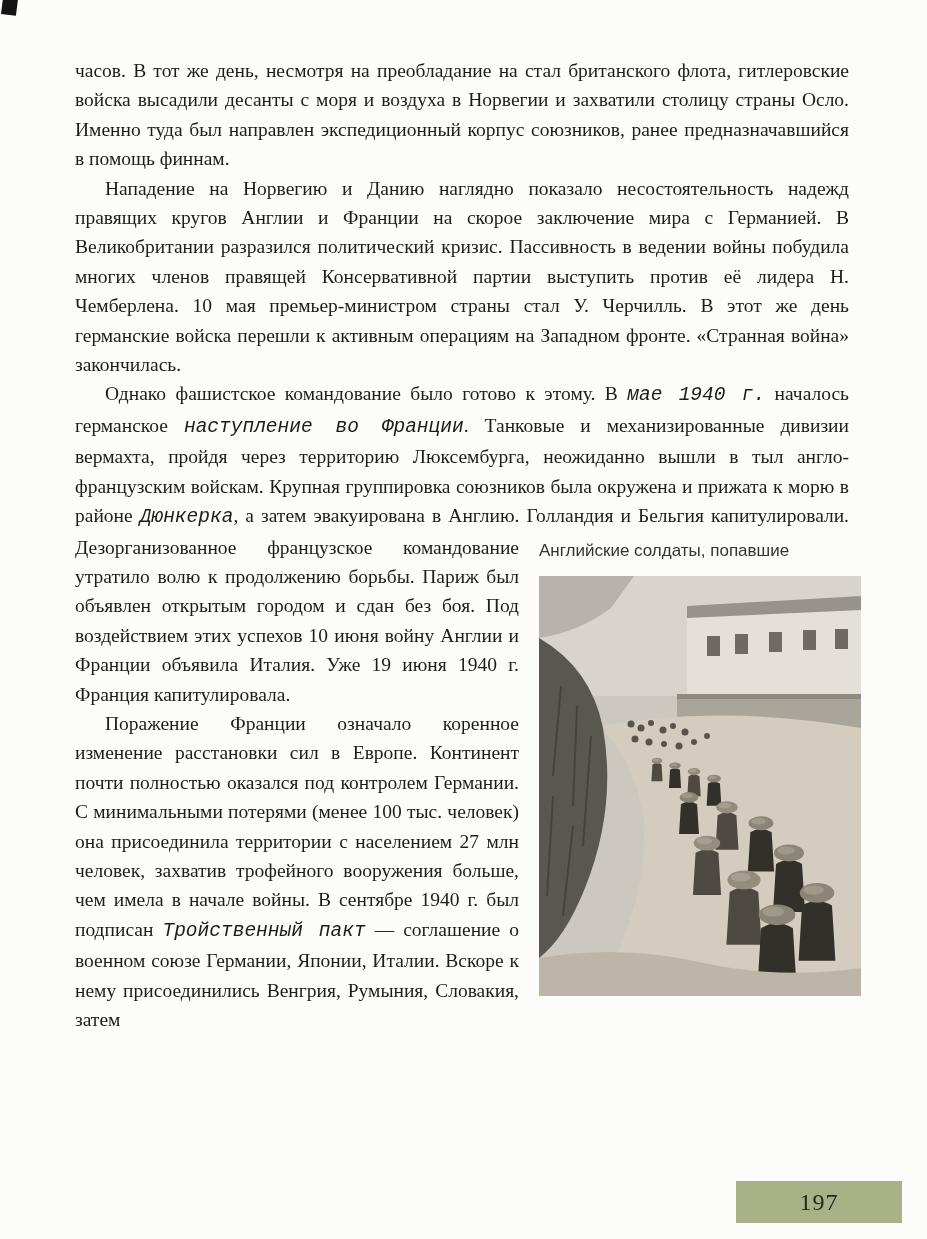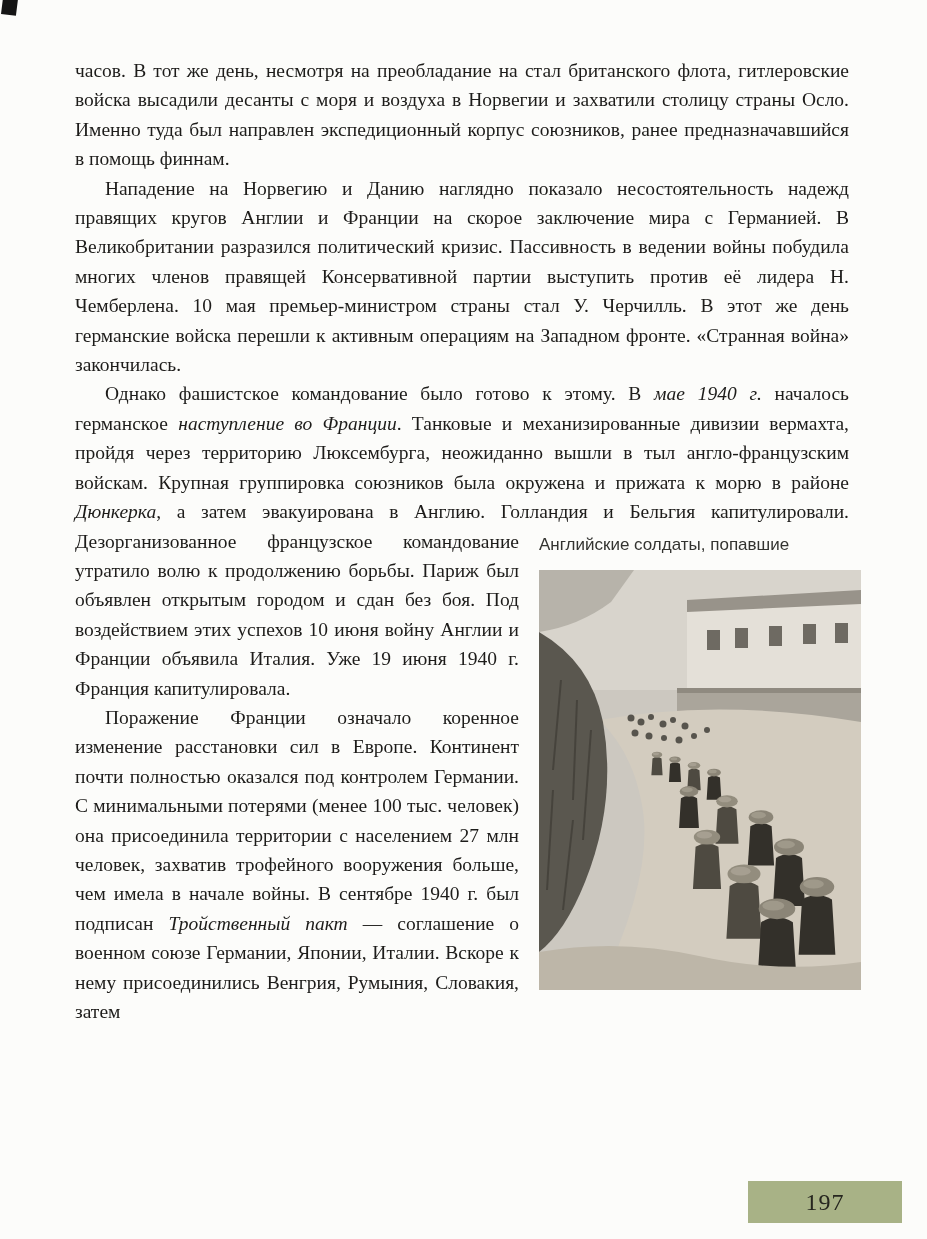--- a/index.html
+++ b/index.html
@@ -23,21 +23,21 @@
     padding: 56px 78px 0 75px;
   }
   .p {
     font-size: 19.5px;
     line-height: 29.4px;
     text-align: justify;
     hyphens: auto;
     -webkit-hyphens: auto;
   }
   .p.indent { text-indent: 30px; }
-  .p i { font-style: italic; }
+  .p i { font-style: italic; font-family: Liberation Mono, monospace; }
   .figure-float {
     float: right;
     width: 322px;
     margin: 6px 0 8px 8px;
     display: block;
     text-indent: 0;
     padding-left: 12px;
   }
   .caption {
     display: block;
@@ -50,21 +50,21 @@
   }
   .caption-line { display: block; }
   .photo {
     display: block;
     width: 322px; height: 420px;
     background: #ccc8c0;
   }
   .page-number-box {
     position: absolute;
     right: 25px; bottom: 16px;
-    width: 154px; height: 42px;
+    width: 166px; height: 42px;
     background: #a8b286;
     display: flex; align-items: center; justify-content: center;
   }
   .page-number-box span {
     font-size: 24px;
     color: #26261f;
     letter-spacing: 1px;
   }
 </style>
 </head>

